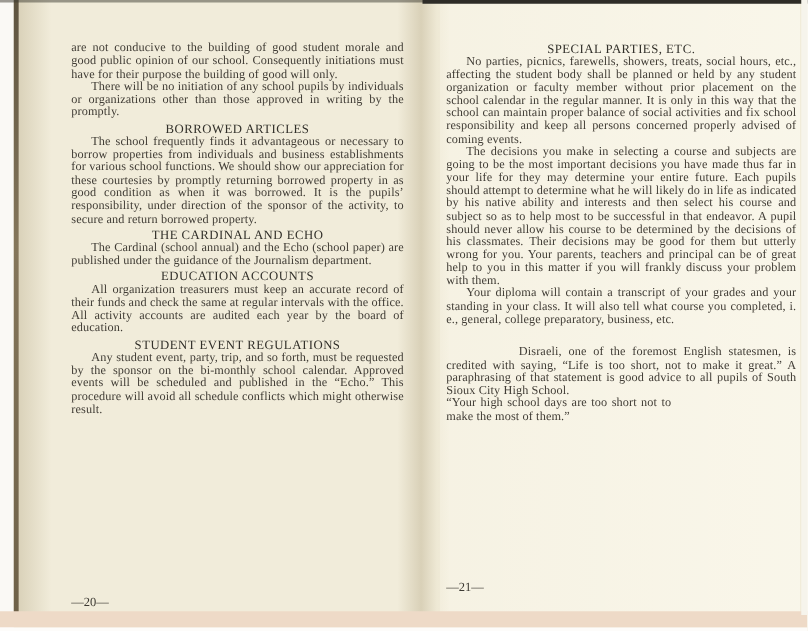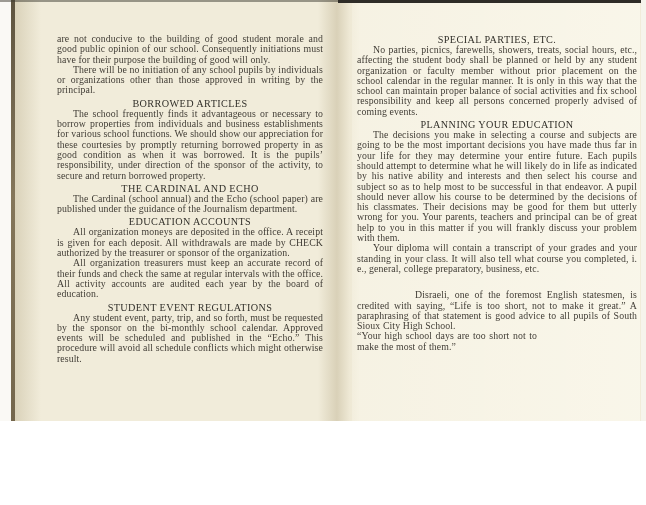--- a/index.html
+++ b/index.html
@@ -1,17 +1,17 @@
 <!DOCTYPE html>
 <html><head>
 <meta charset="utf-8">
 <style>
   html,body { margin:0; padding:0; background:#ffffff; }
   .scan {
-    position:relative; width:646px; height:421px; overflow:hidden;
+    position:relative; width:646px; height:505px; overflow:hidden;
     background:#f1ecda;
     font-family:"Liberation Serif", serif;
   }
   
   .edge-left-white { position:absolute; left:0; top:0; width:11px; height:100%; background:#faf9f5; }
   .spine-line { position:absolute; left:11px; top:0; width:4px; height:492px;
     background:linear-gradient(180deg,#5e5440,#84765a 40%,#6e6148); }
   .spine-shade { position:absolute; left:15px; top:0; width:26px; height:492px;
     background:linear-gradient(90deg, rgba(190,178,146,0.45), rgba(190,178,146,0)); }
   .gutter { position:absolute; left:318px; top:0; width:42px; height:492px;
@@ -49,37 +49,35 @@
   <div class="page-light"></div>
   <div class="gutter"></div>
   <div class="edge-top"></div>
   <div class="edge-top-dark"></div>
   <div class="edge-bottom-pink"></div>
   <div class="edge-bottom-white"></div>
   <div class="edge-right"></div>
 
   <div class="col col-left">
     <p class="para">are not conducive to the building of good student morale and good public opinion of our school. Consequently initiations must have for their purpose the building of good will only.</p>
-    <p class="para ind">There will be no initiation of any school pupils by individuals or organizations other than those approved in writing by the principal.</p>
+    <p class="para ind">There will be no initiation of any school pupils by individuals or organizations other than those approved in writing by the promptly.</p>
     <h3 class="hd">BORROWED ARTICLES</h3>
     <p class="para ind">The school frequently finds it advantageous or necessary to borrow properties from individuals and business establishments for various school functions. We should show our appreciation for these courtesies by promptly returning borrowed property in as good condition as when it was borrowed. It is the pupils’ responsibility, under direction of the sponsor of the activity, to secure and return borrowed property.</p>
     <h3 class="hd">THE CARDINAL AND ECHO</h3>
     <p class="para ind">The Cardinal (school annual) and the Echo (school paper) are published under the guidance of the Journalism department.</p>
     <h3 class="hd">EDUCATION ACCOUNTS</h3>
-    <p class="para ind">All organization moneys are deposited in the office.  A receipt is given for each deposit.  All withdrawals are made by CHECK authorized by the treasurer or sponsor of the organization.</p>
     <p class="para ind">All organization treasurers must keep an accurate record of their funds and check the same at regular intervals with the office. All activity accounts are audited each year by the board of education.</p>
     <h3 class="hd">STUDENT EVENT REGULATIONS</h3>
     <p class="para ind">Any student event, party, trip, and so forth, must be requested by the sponsor on the bi-monthly school calendar. Approved events will be scheduled and published in the “Echo.” This procedure will avoid all schedule conflicts which might otherwise result.</p>
   </div>
   <div class="pagenum pagenum-left">—20—</div>
 
   <div class="col col-right">
     <h3 class="hd">SPECIAL PARTIES, ETC.</h3>
     <p class="para ind">No parties, picnics, farewells, showers, treats, social hours, etc., affecting the student body shall be planned or held by any student organization or faculty member without prior placement on the school calendar in the regular manner. It is only in this way that the school can maintain proper balance of social activities and fix school responsibility and keep all persons concerned properly advised of coming events.</p>
-    <h3 class="hd">PLANNING YOUR EDUCATION</h3>
     <p class="para ind">The decisions you make in selecting a course and subjects are going to be the most important decisions you have made thus far in your life for they may determine your entire future. Each pupils should attempt to determine what he will likely do in life as indicated by his native ability and interests and then select his course and subject so as to help most to be successful in that endeavor. A pupil should never allow his course to be determined by the decisions of his classmates. Their decisions may be good for them but utterly wrong for you. Your parents, teachers and principal can be of great help to you in this matter if you will frankly discuss your problem with them.</p>
     <p class="para ind">Your diploma will contain a transcript of your grades and your standing in your class. It will also tell what course you completed, i. e., general, college preparatory, business, etc.</p>
     <p class="para ind-deep">Disraeli, one of the foremost English statesmen, is credited with saying, “Life is too short, not to make it great.” A paraphrasing of that statement is good advice to all pupils of South Sioux City High School.</p>
     <p class="para quote">“Your high school days are too short not to make the most of them.”</p>
   </div>
   <div class="pagenum pagenum-right">—21—</div>
 
 </div>
 
 </body></html>

